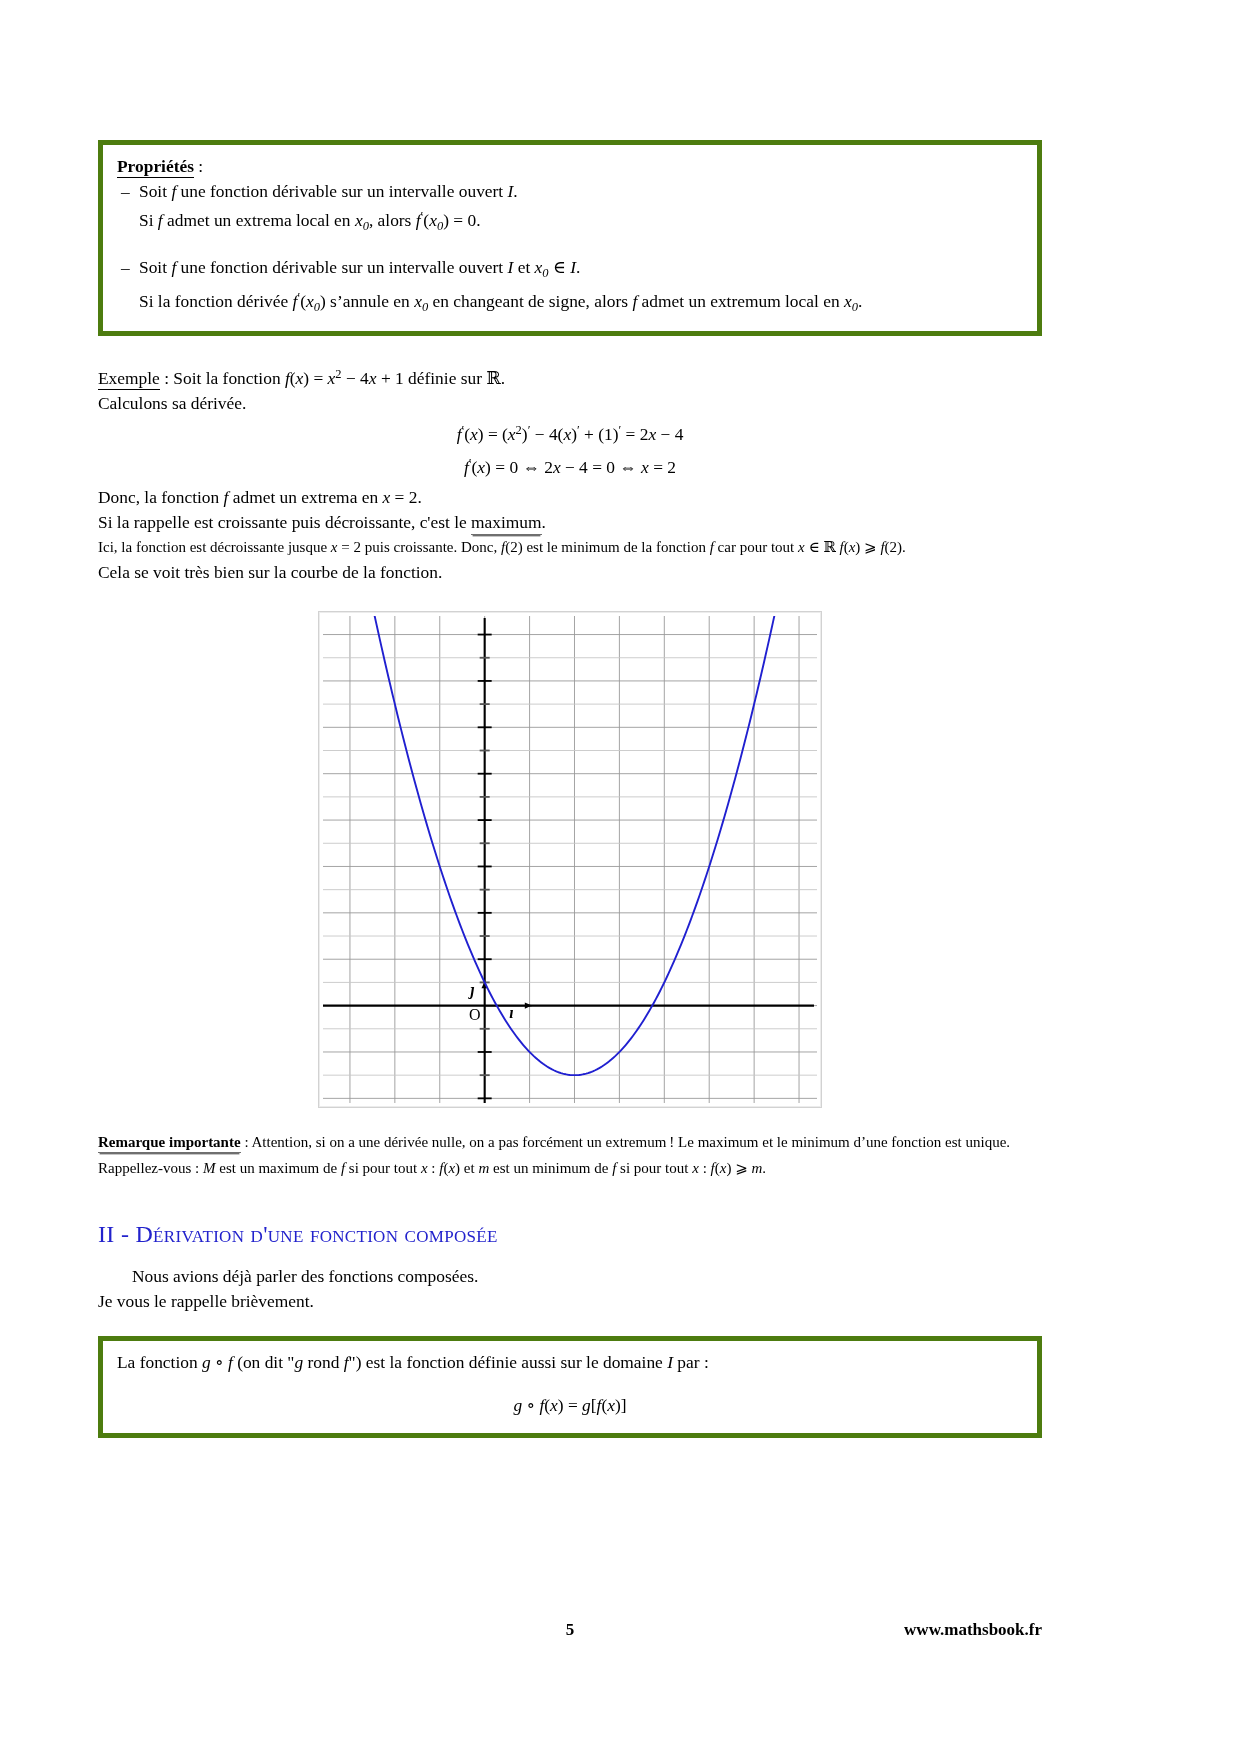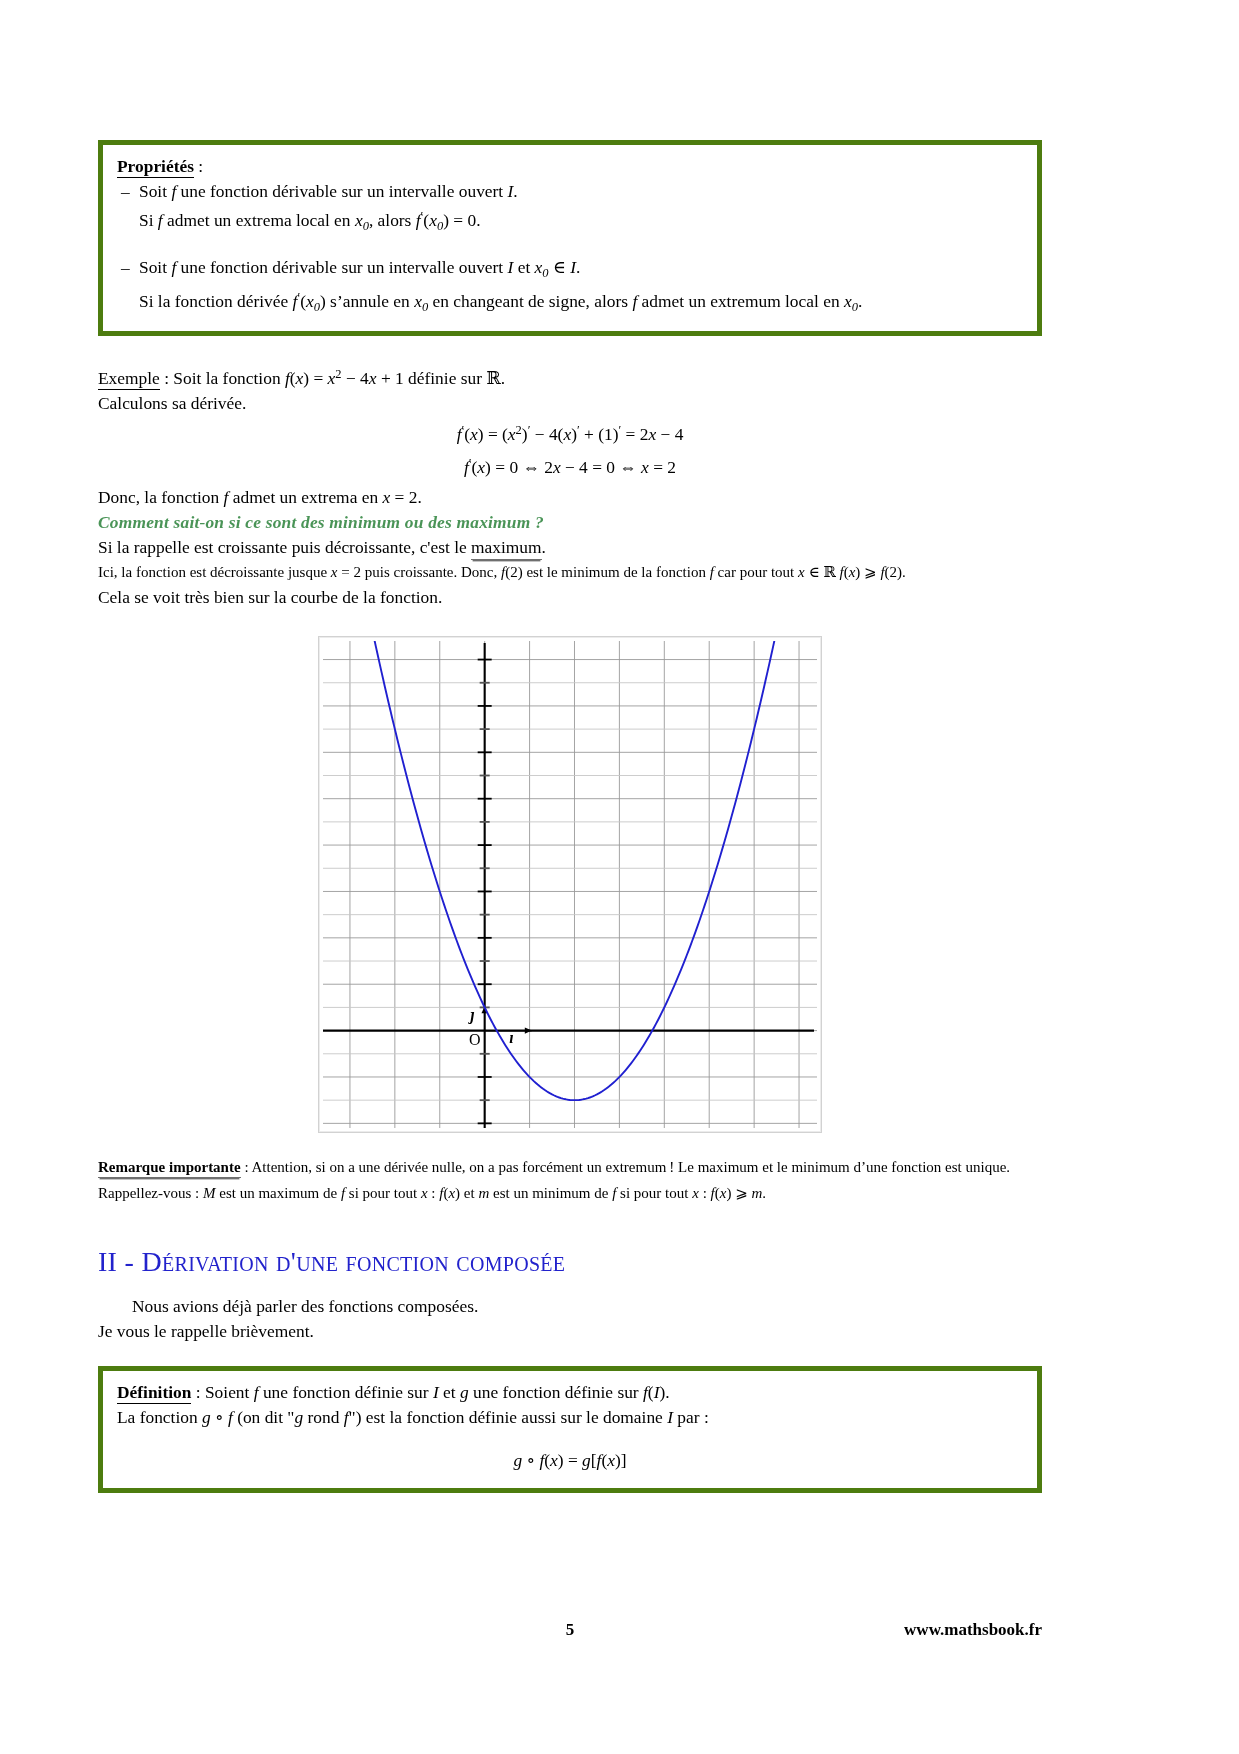--- a/index.html
+++ b/index.html
@@ -108,21 +108,21 @@
   }
   .figinner {
     width: 100%;
     height: 100%;
     position: relative;
   }
 
   
   .h2 {
     color: #2222cc;
-    font-size: 28px;
+    font-size: 24px;
     margin-top: 40px;
     margin-bottom: 0;
     font-variant: small-caps;
     letter-spacing: 0.3px;
   }
   .h2 .numpart { font-variant: normal; }
 
   .indent { text-indent: 34px; }
 
   
@@ -183,21 +183,20 @@
 
 
     <div class="eq" style="margin-top:11px">
       <span class="mi">f</span><span class="sup">′</span>(<span class="mi">x</span>) = 0 ⇔ 2<span class="mi">x</span> − 4 = 0 ⇔ <span class="mi">x</span> = 2
     </div>
 
     <div class="ln" style="margin-top:4px">
       Donc, la fonction <span class="mi">f</span> admet un extrema en <span class="mi">x</span> = 2.
     </div>
 
-    <div class="green">Comment sait-on si ce sont des minimum ou des maximum ?</div>
 
     <div class="ln">
       <span>Si la rappelle est croissante puis décroissante, c'est le </span><span class="dbl">maximum</span><span>.</span>
     </div>
 
     <div class="para">
       Ici, la fonction est décroissante jusque <span class="mi">x</span> = 2 puis croissante. Donc, <span class="mi">f</span>(2) est le minimum de la fonction <span class="mi">f</span> car pour tout <span class="mi">x</span> ∈ <span class="bb">ℝ</span> <span class="mi">f</span>(<span class="mi">x</span>) ⩾ <span class="mi">f</span>(2).
     </div>
     <div class="ln">Cela se voit très bien sur la courbe de la fonction.</div>
 
@@ -281,23 +280,20 @@
 
     <div class="h2"><span class="numpart">II - </span><span>Dérivation d'une fonction composée</span></div>
 
     <div style="height:16px"></div>
     <div class="ln indent">Nous avions déjà parler des fonctions composées.</div>
     <div class="ln">Je vous le rappelle brièvement.</div>
 
     <div style="height:22px"></div>
     <div class="box">
       <div class="ln">
-        <b class="uline">Définition</b> : Soient <span class="mi">f</span> une fonction définie sur <span class="mi">I</span> et <span class="mi">g</span> une fonction définie sur <span class="mi">f</span>(<span class="mi">I</span>).
-      </div>
-      <div class="ln">
         La fonction <span class="mi">g</span> ∘ <span class="mi">f</span> (on dit "<span class="mi">g</span> rond <span class="mi">f</span>") est la fonction définie aussi sur le domaine <span class="mi">I</span> par :
       </div>
       <div class="eq" style="margin-top:20px;margin-bottom:6px">
         <span class="mi">g</span> ∘ <span class="mi">f</span>(<span class="mi">x</span>) = <span class="mi">g</span>[<span class="mi">f</span>(<span class="mi">x</span>)]
       </div>
     </div>
 
   </div>
 
   <div class="footer">

